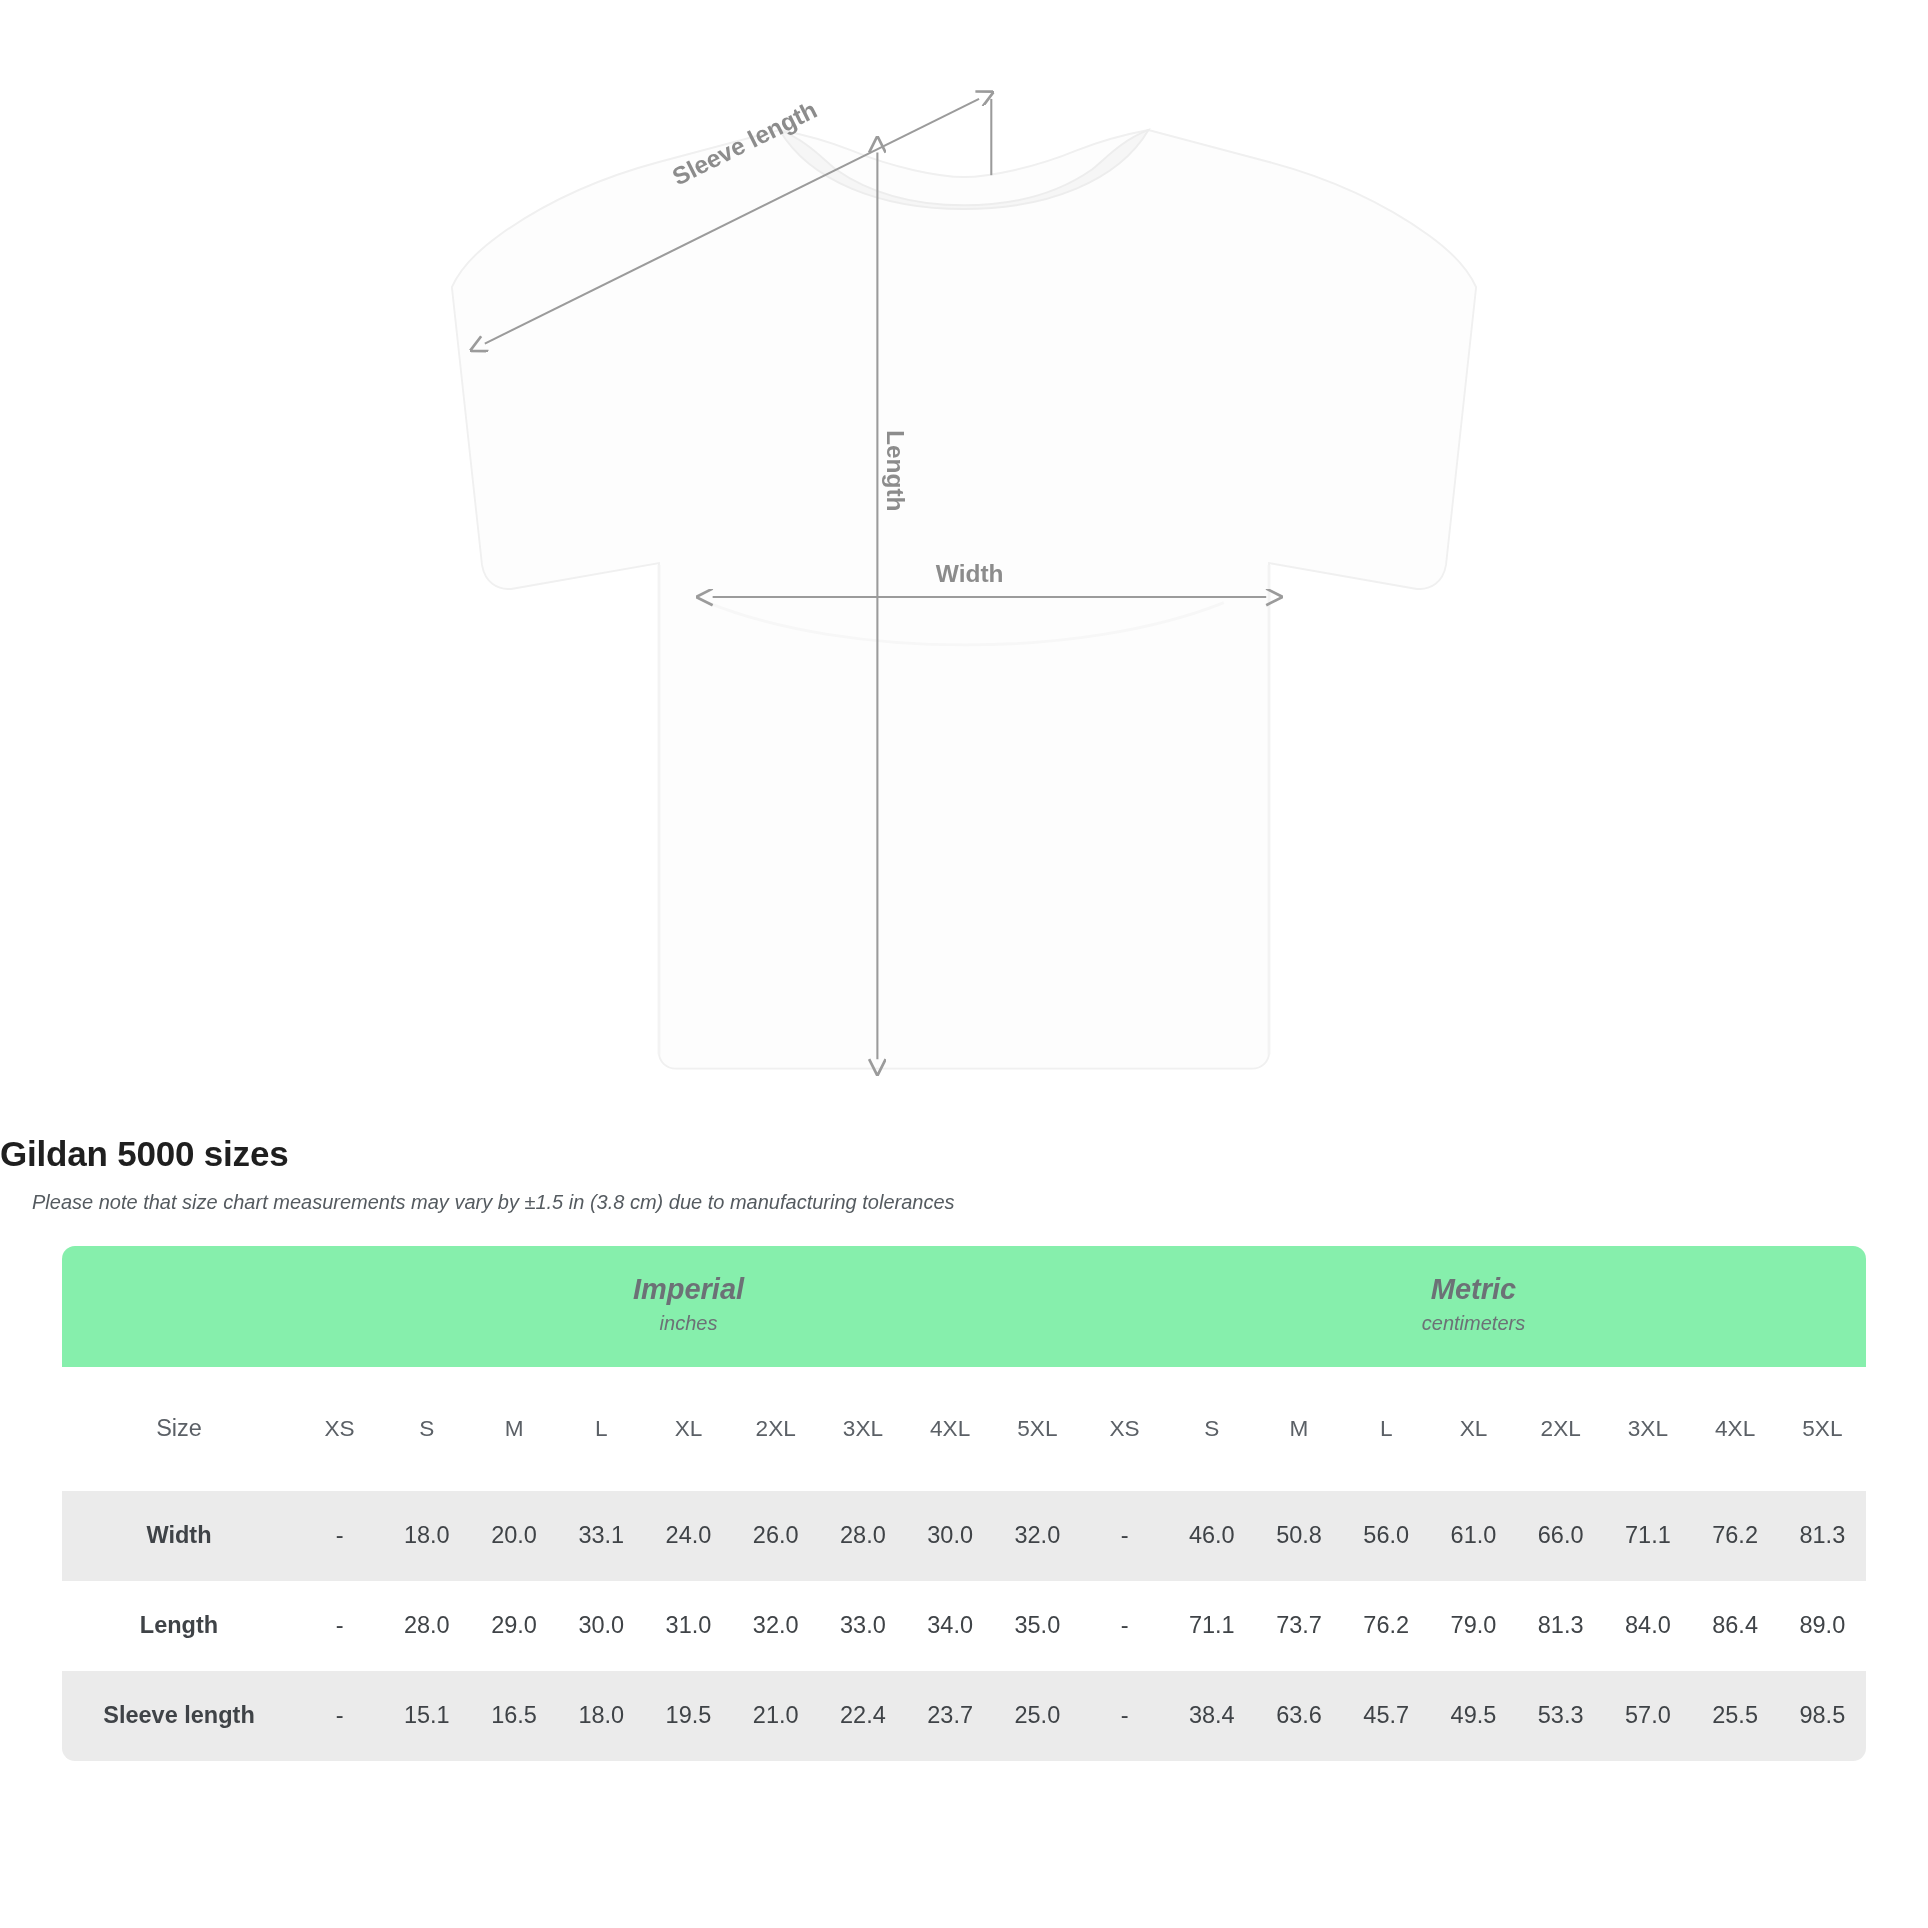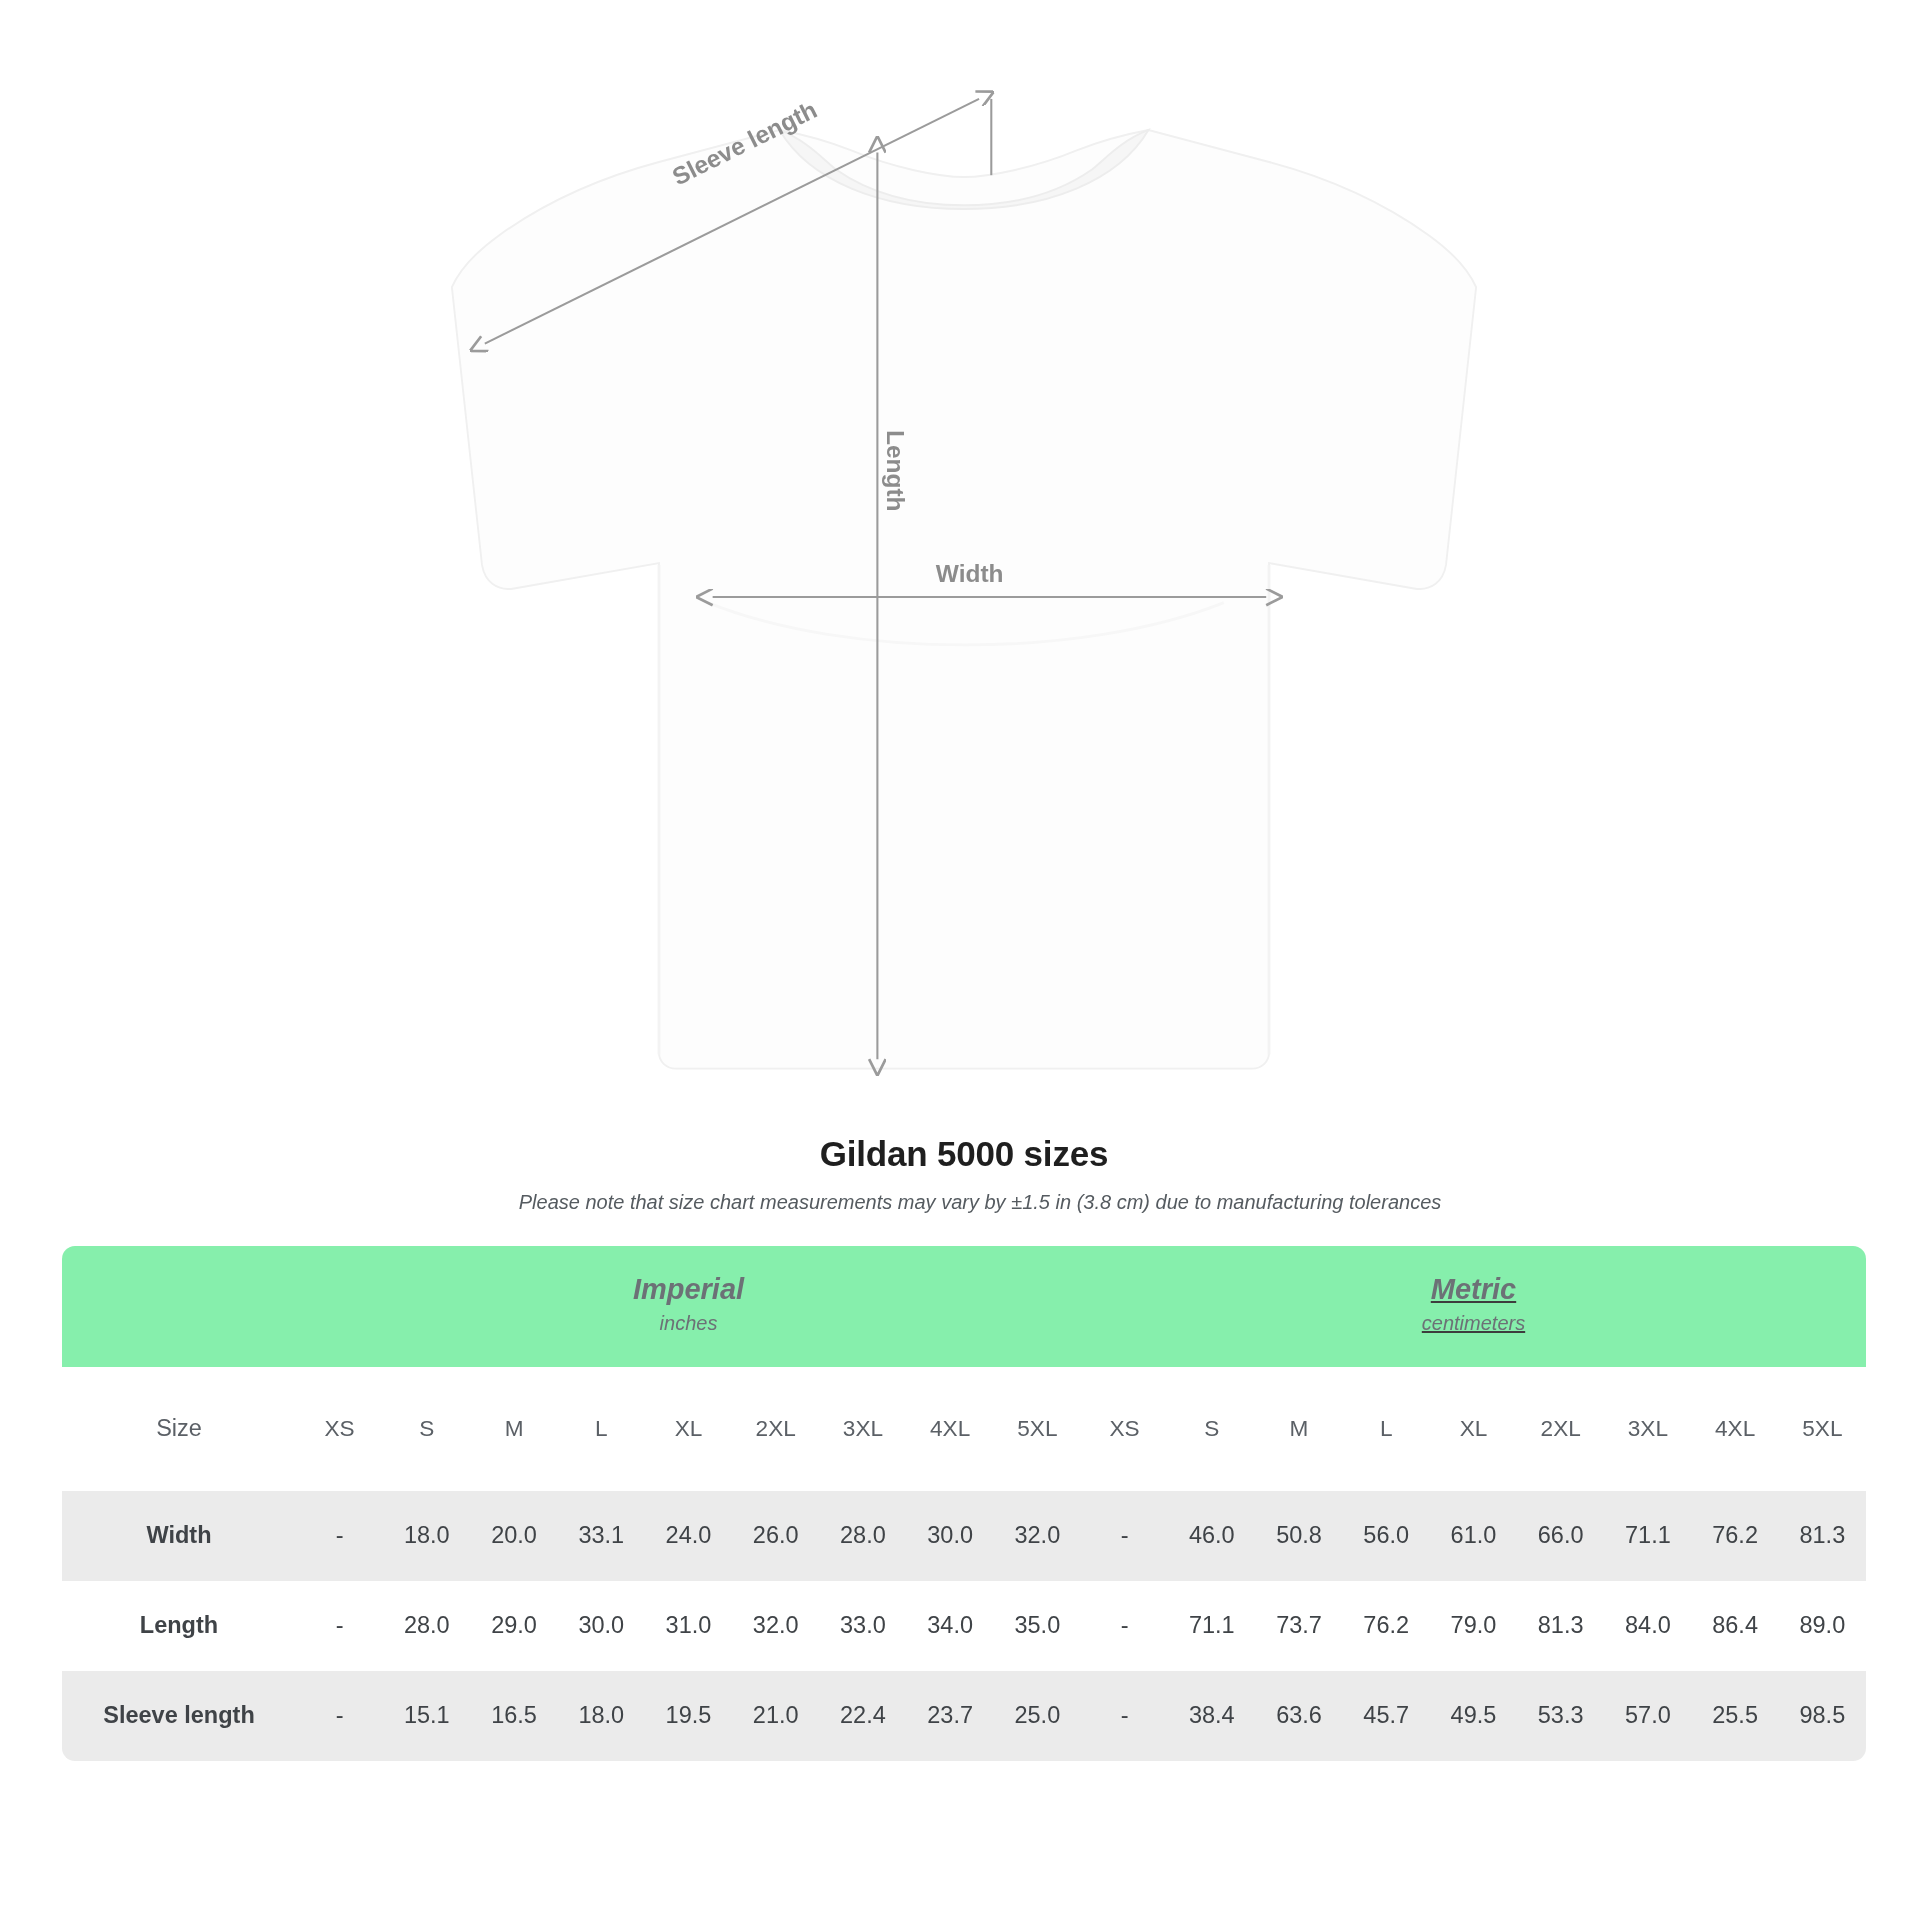--- a/index.html
+++ b/index.html
@@ -29,21 +29,21 @@
     height: 1111px;
   }
   .illustration svg {
     display: block;
     width: 100%;
     height: 100%;
   }
 
   
   .heading-block {
-    text-align: center;
+    text-align: left;
     margin-top: 22.6px;
   }
   .chart-title {
     font-size: 35px;
     font-weight: bold;
     color: #1f1f1f;
     letter-spacing: -0.2px;
     margin: 0;
   }
   .chart-note {
@@ -75,21 +75,20 @@
   
   .unit-row td {
     height: 121px;
     background: #86efac;
   }
   .unit-row td.left-pad {
     border-top-left-radius: 13px;
   }
   .unit-row td.right-pad {
     border-top-right-radius: 13px;
-    text-decoration: underline;
   }
   .unit-name {
     font-size: 29px;
     font-style: italic;
     font-weight: bold;
     color: #6c7176;
     line-height: 1.15;
   }
   .unit-sub {
     font-size: 20px;

